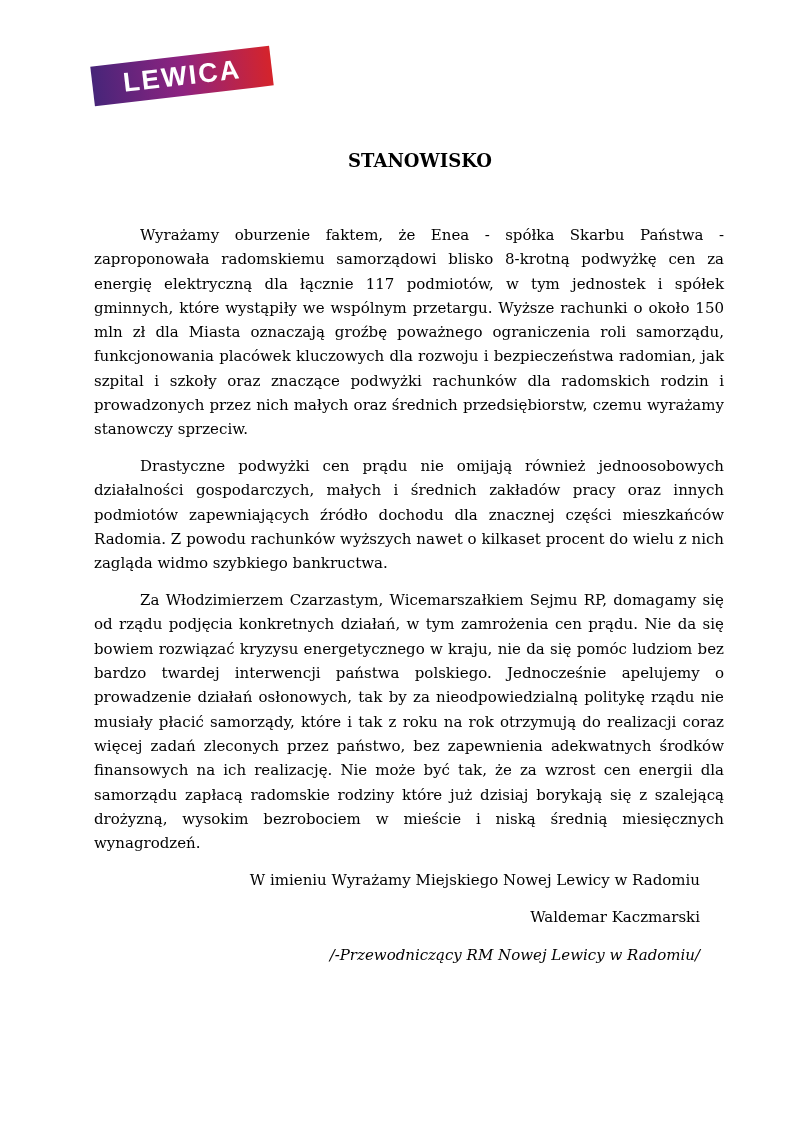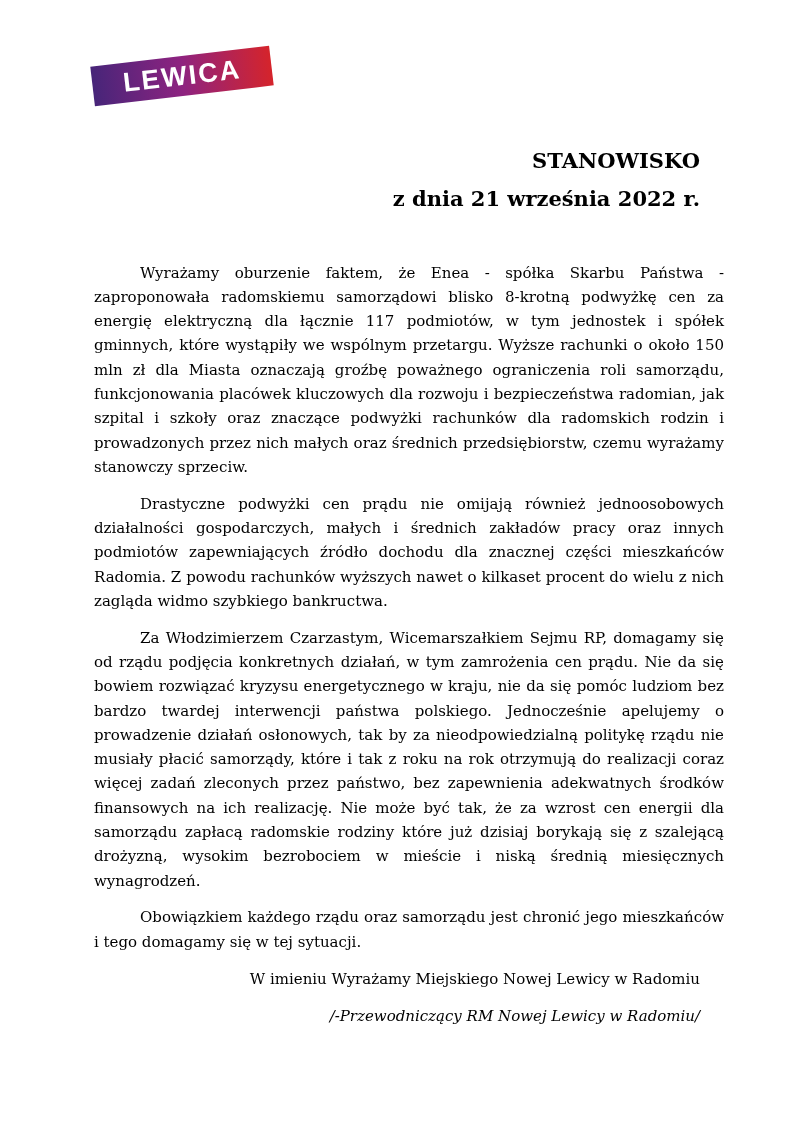--- a/index.html
+++ b/index.html
@@ -39,24 +39,24 @@
     line-height: 1;
     user-select: none;
   }
   
   .headings {
     margin: 0 94px;
     padding-top: 149px;
   }
   .hline {
     font-weight: bold;
-    font-size: 21px;
+    font-size: 18px;
     line-height: 24px;
     margin: 0 0 13.5px 0;
-    text-align: right;
+    text-align: center;
     text-indent: 46px; 
   }
   
   .bodytext {
     margin: 50px 70px 0 94px;
   }
   .bodytext p {
     font-size: 15px;
     line-height: 24.3px;
     text-align: justify;
@@ -81,28 +81,27 @@
 <body>
 
 <div class="page" style="background: rgb(255, 255, 255);">
 
   <div class="logo-banner" style="background: linear-gradient(90deg, rgb(71, 37, 121) 0%, rgb(142, 35, 128) 50%, rgb(213, 36, 43) 100%);">
     <span class="logo-text" style="color: rgb(255, 255, 255);">LEWICA</span>
   </div>
 
   <div class="headings">
     <div class="hline">STANOWISKO</div>
-    <div class="hline">z dnia 21 września 2022 r.</div>
   </div>
 
   <div class="bodytext">
     <p>Wyrażamy oburzenie faktem, że Enea - spółka Skarbu Państwa - zaproponowała radomskiemu samorządowi blisko 8-krotną podwyżkę cen za energię elektryczną dla łącznie 117 podmiotów, w tym jednostek i spółek gminnych, które wystąpiły we wspólnym przetargu. Wyższe rachunki o około 150 mln zł dla Miasta oznaczają groźbę poważnego ograniczenia roli samorządu, funkcjonowania placówek kluczowych dla rozwoju i bezpieczeństwa radomian, jak szpital i szkoły oraz znaczące podwyżki rachunków dla radomskich rodzin i prowadzonych przez nich małych oraz średnich przedsiębiorstw, czemu wyrażamy stanowczy sprzeciw.</p>
     <p>Drastyczne podwyżki cen prądu nie omijają również jednoosobowych działalności gospodarczych, małych i średnich zakładów pracy oraz innych podmiotów zapewniających źródło dochodu dla znacznej części mieszkańców Radomia. Z powodu rachunków wyższych nawet o kilkaset procent  do wielu z nich zagląda widmo szybkiego bankructwa.</p>
     <p>Za Włodzimierzem Czarzastym, Wicemarszałkiem Sejmu RP, domagamy się od rządu podjęcia konkretnych działań, w tym zamrożenia cen prądu. Nie da się bowiem rozwiązać kryzysu energetycznego w kraju, nie da się pomóc ludziom bez bardzo twardej interwencji państwa polskiego. Jednocześnie apelujemy o prowadzenie działań osłonowych, tak by za nieodpowiedzialną politykę rządu nie musiały płacić samorządy, które i tak z roku na rok otrzymują do realizacji coraz więcej zadań zleconych przez państwo, bez zapewnienia adekwatnych środków finansowych na ich realizację. Nie może być tak, że za wzrost cen energii dla samorządu zapłacą radomskie rodziny które już dzisiaj borykają się z szalejącą drożyzną, wysokim bezrobociem w mieście i niską średnią miesięcznych wynagrodzeń.</p>
-    <p>Obowiązkiem każdego rządu oraz samorządu jest chronić jego mieszkańców i tego domagamy się w tej sytuacji.</p>
   </div>
 
   <div class="closing">
     <div class="closing-line">W imieniu Wyrażamy Miejskiego Nowej Lewicy w Radomiu</div>
+    <div class="closing-line">Waldemar Kaczmarski</div>
     <div class="closing-line italic">/-Przewodniczący RM Nowej Lewicy w Radomiu/</div>
   </div>
 
 </div>
 
 </body></html>

